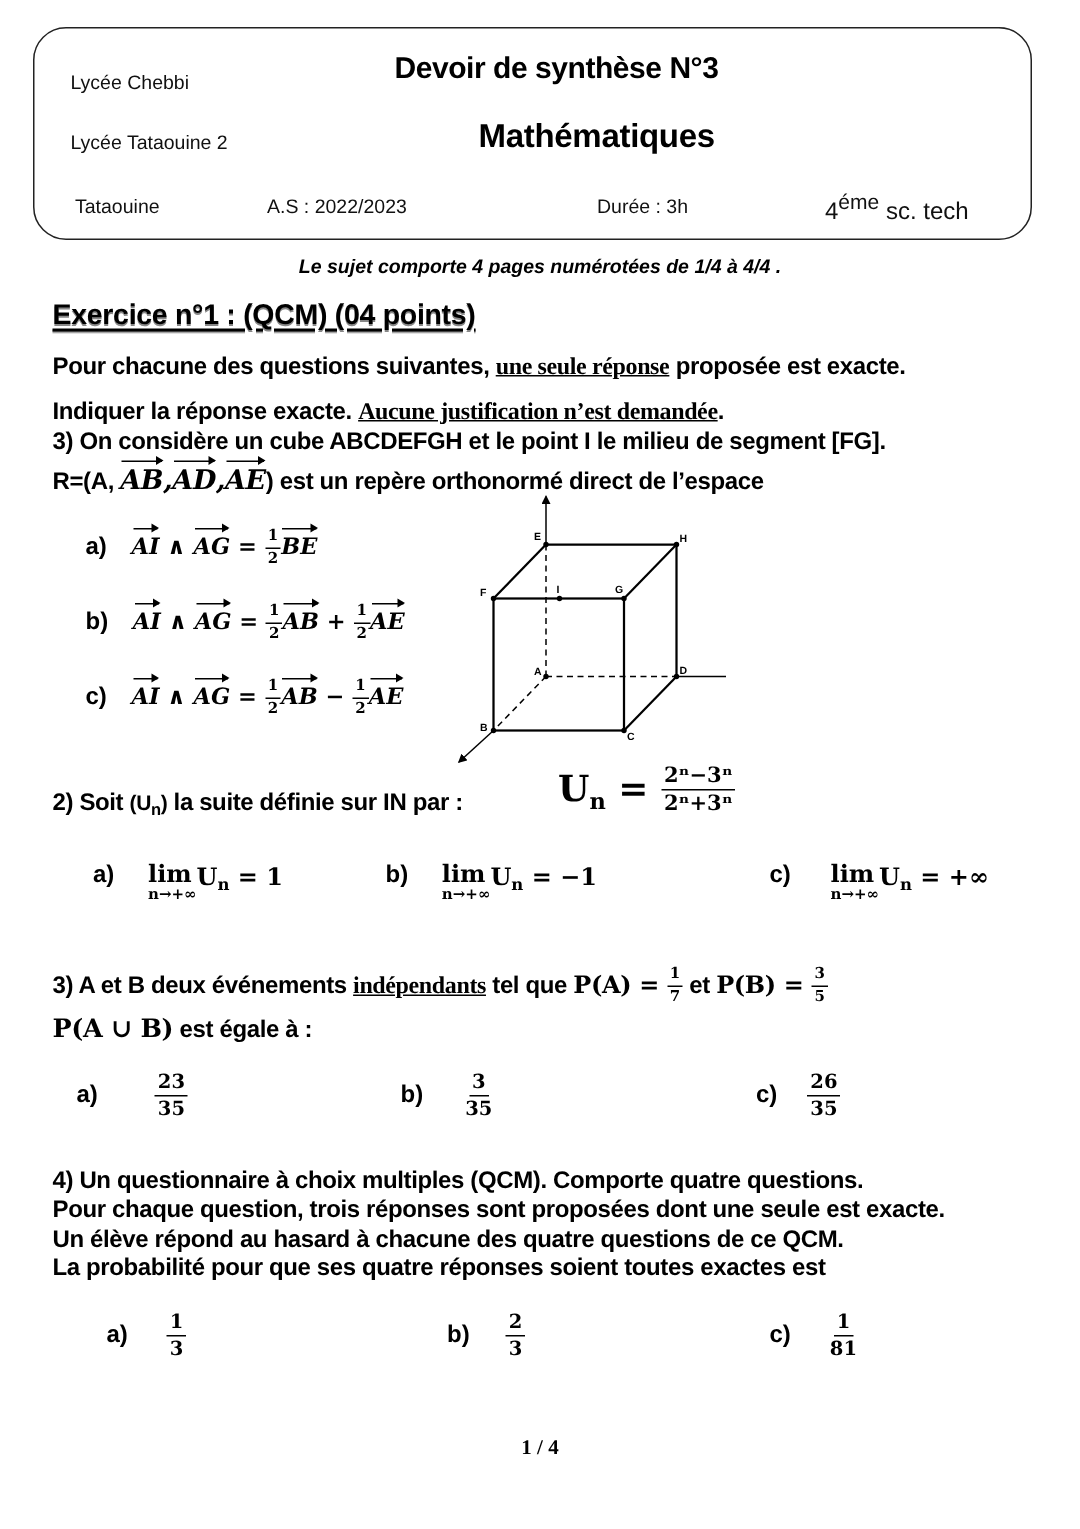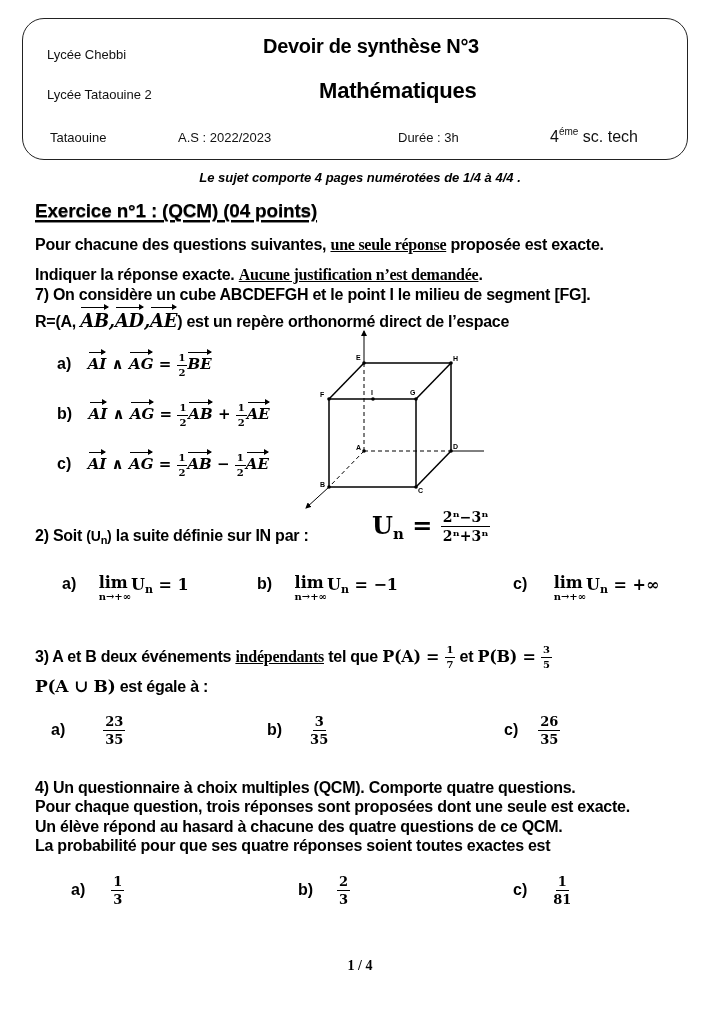--- a/index.html
+++ b/index.html
@@ -35,32 +35,32 @@
 </style>
 </head>
 <body>
 
 <div class="header-box"></div>
 <div class="hdr-small" style="left:47px;top:47px;">Lycée Chebbi</div>
 <div class="hdr-small" style="left:47px;top:87px;">Lycée Tataouine 2</div>
 <div class="hdr-small" style="left:50px;top:130px;">Tataouine</div>
 <div class="hdr-small" style="left:178px;top:130px;">A.S : 2022/2023</div>
 <div class="hdr-small" style="left:398px;top:130px;">Durée : 3h</div>
-<div class="hdr-small" style="left:550px;top:126px;font-size:16px;"><span>4</span><span class="sup" style="font-size:10px;vertical-align:7px;">éme</span><span> sc. tech</span></div>
+<div class="hdr-small" style="left:550px;top:126px;font-size:16px;"><span>4</span><span class="sup" style="font-size:14px;vertical-align:7px;">éme</span><span> sc. tech</span></div>
 <div class="hdr-title" style="left:263px;top:35px;">Devoir de synthèse N°3</div>
 <div class="hdr-sub" style="left:319px;top:78px;">Mathématiques</div>
 
 <div class="note">Le sujet comporte 4 pages numérotées de 1/4  à 4/4 .</div>
 
 <div class="ex-title">Exercice n°1 : (QCM) (04 points)</div>
 
 <div class="line" style="top:236px;"><span>Pour chacune des questions suivantes, </span><span class="u">une seule réponse</span><span> proposée est exacte.</span></div>
 <div class="line" style="top:266px;"><span>Indiquer la réponse exacte. </span><span class="u">Aucune  justification n’est demandée</span><span>.</span></div>
 
-<div class="line" style="top:286px;">7) On considère un cube ABCDEFGH et le point I le milieu de segment [FG].</div>
+<div class="line" style="top:286px;">3) On considère un cube ABCDEFGH et le point I le milieu de segment [FG].</div>
 <div class="line" style="top:305px;">
   <span>R=(A, </span>
   <span class="math" style="font-size:18px;">
     <span class="vec">AB</span>,<span class="vec">AD</span>,<span class="vec">AE</span></span><span>) est un repère orthonormé direct de l’espace</span>
 </div>
 
 <div class="opt" style="left:57px;top:350px;">
   <span>a)</span>
   <span class="math" style="margin-left:12px;">
     <span class="vec">AI</span>

